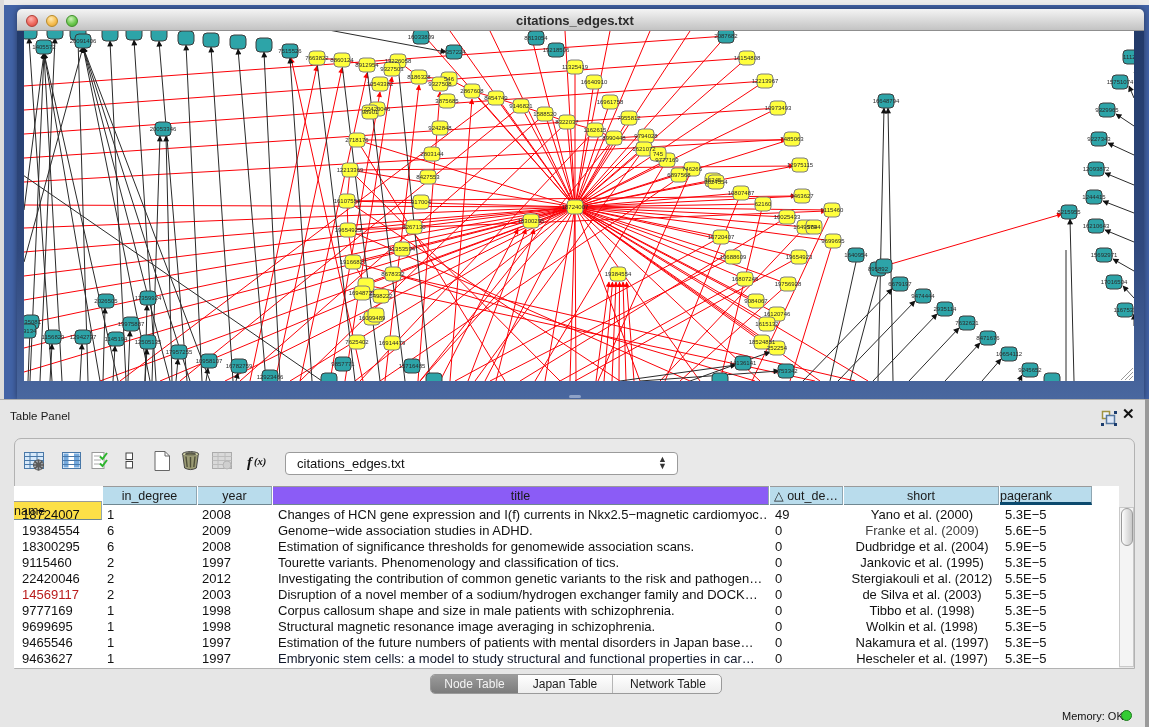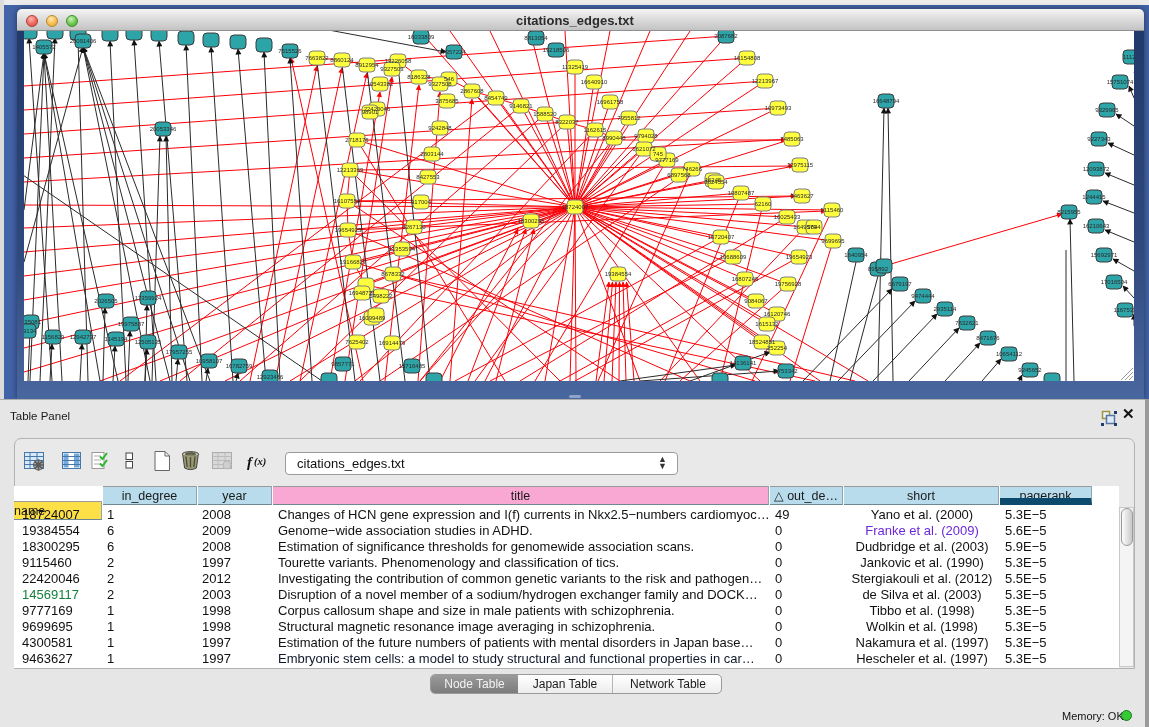--- a/index.html
+++ b/index.html
@@ -561,81 +561,81 @@
     <text x="234" y="15" font-family="Liberation Serif, serif" font-style="italic" font-weight="bold" font-size="10.5" fill="#111">(x)</text>
   </svg>
 
 <div class="abs" style="left:285px;top:452px;width:393px;height:23px;background:#fff;border:1px solid #9b9b9b;border-radius:4px;font-size:13px;line-height:21px;color:#111;padding-left:11px">citations_edges.txt</div>
 <div class="abs" style="left:658px;top:456px;font-size:9px;color:#333;line-height:7px">▲<br>▼</div>
 
 <div class="abs" style="left:14px;top:486px;width:1105px;height:182px;background:#fff"></div>
 <div style="position:absolute;left:14px;top:501px;width:88px;height:19px;background:#fde047;border-right:1px solid #8fa6b2;border-top:1px solid #9a9a9a;border-bottom:1px solid #6f8791;font-size:12.5px;text-align:left;line-height:19px;color:#1a1a1a;overflow:hidden">name</div>
 <div style="position:absolute;left:103px;top:486px;width:94px;height:19px;background:#b9dcec;border-right:1px solid #8fa6b2;border-top:1px solid #9a9a9a;border-bottom:1px solid #6f8791;font-size:12.5px;text-align:center;line-height:19px;color:#1a1a1a;overflow:hidden">in_degree</div>
 <div style="position:absolute;left:198px;top:486px;width:74px;height:19px;background:#b9dcec;border-right:1px solid #8fa6b2;border-top:1px solid #9a9a9a;border-bottom:1px solid #6f8791;font-size:12.5px;text-align:center;line-height:19px;color:#1a1a1a;overflow:hidden">year</div>
-<div style="position:absolute;left:273px;top:486px;width:496px;height:19px;background:#f9a8d4;border-right:1px solid #8fa6b2;border-top:1px solid #9a9a9a;border-bottom:1px solid #6f8791;font-size:12.5px;text-align:center;line-height:19px;color:#1a1a1a;overflow:hidden">title</div>
+<div style="position:absolute;left:273px;top:486px;width:496px;height:19px;background:#8b5cf6;border-right:1px solid #8fa6b2;border-top:1px solid #9a9a9a;border-bottom:1px solid #6f8791;font-size:12.5px;text-align:center;line-height:19px;color:#1a1a1a;overflow:hidden">title</div>
 <div style="position:absolute;left:770px;top:486px;width:73px;height:19px;background:#b9dcec;border-right:1px solid #8fa6b2;border-top:1px solid #9a9a9a;border-bottom:1px solid #6f8791;font-size:12.5px;text-align:center;line-height:19px;color:#1a1a1a;overflow:hidden">△ out_de…</div>
 <div style="position:absolute;left:844px;top:486px;width:155px;height:19px;background:#b9dcec;border-right:1px solid #8fa6b2;border-top:1px solid #9a9a9a;border-bottom:1px solid #6f8791;font-size:12.5px;text-align:center;line-height:19px;color:#1a1a1a;overflow:hidden">short</div>
-<div style="position:absolute;left:1000px;top:486px;width:92px;height:19px;background:#b9dcec;border-right:1px solid #8fa6b2;border-top:1px solid #9a9a9a;border-bottom:7px solid #0c4a6e;font-size:12.5px;text-align:center;line-height:19px;color:#1a1a1a;overflow:hidden">pagerank</div>
+<div style="position:absolute;left:1000px;top:486px;width:92px;height:19px;background:#b9dcec;border-right:1px solid #8fa6b2;border-top:1px solid #9a9a9a;border-bottom:3px solid #0c4a6e;font-size:12.5px;text-align:left;line-height:19px;color:#1a1a1a;overflow:hidden">pagerank</div>
 <div style="position:absolute;left:22px;top:507px;width:79px;height:16px;font-size:13px;line-height:16px;color:#111;overflow:hidden;white-space:nowrap">18724007</div>
 <div style="position:absolute;left:107px;top:507px;width:89px;height:16px;font-size:13px;line-height:16px;color:#111;overflow:hidden;white-space:nowrap">1</div>
 <div style="position:absolute;left:202px;top:507px;width:69px;height:16px;font-size:13px;line-height:16px;color:#111;overflow:hidden;white-space:nowrap">2008</div>
-<div style="position:absolute;left:278px;top:507px;width:490px;height:16px;font-size:13px;line-height:16px;color:#111;overflow:hidden;white-space:nowrap">Changes of HCN gene expression and I(f) currents in Nkx2.5−numbers cardiomyoc…</div>
+<div style="position:absolute;left:278px;top:507px;width:490px;height:16px;font-size:13px;line-height:16px;color:#111;overflow:hidden;white-space:nowrap">Changes of HCN gene expression and I(f) currents in Nkx2.5−magnetic cardiomyoc…</div>
 <div style="position:absolute;left:775px;top:507px;width:67px;height:16px;font-size:13px;line-height:16px;color:#111;overflow:hidden;white-space:nowrap">49</div>
 <div style="position:absolute;left:844px;top:507px;width:156px;height:16px;font-size:13px;line-height:16px;color:#111;text-align:center;overflow:hidden;white-space:nowrap">Yano et al. (2000)</div>
 <div style="position:absolute;left:1005px;top:507px;width:86px;height:16px;font-size:13px;line-height:16px;color:#111;overflow:hidden;white-space:nowrap">5.3E−5</div>
 <div style="position:absolute;left:22px;top:523px;width:79px;height:16px;font-size:13px;line-height:16px;color:#111;overflow:hidden;white-space:nowrap">19384554</div>
 <div style="position:absolute;left:107px;top:523px;width:89px;height:16px;font-size:13px;line-height:16px;color:#111;overflow:hidden;white-space:nowrap">6</div>
 <div style="position:absolute;left:202px;top:523px;width:69px;height:16px;font-size:13px;line-height:16px;color:#111;overflow:hidden;white-space:nowrap">2009</div>
 <div style="position:absolute;left:278px;top:523px;width:490px;height:16px;font-size:13px;line-height:16px;color:#111;overflow:hidden;white-space:nowrap">Genome−wide association studies in ADHD.</div>
 <div style="position:absolute;left:775px;top:523px;width:67px;height:16px;font-size:13px;line-height:16px;color:#111;overflow:hidden;white-space:nowrap">0</div>
-<div style="position:absolute;left:844px;top:523px;width:156px;height:16px;font-size:13px;line-height:16px;color:#6d28d9;text-align:center;overflow:hidden;white-space:nowrap">Franke et al. (2009)</div>
+<div style="position:absolute;left:844px;top:523px;width:156px;height:16px;font-size:13px;line-height:16px;color:#404040;text-align:center;overflow:hidden;white-space:nowrap">Franke et al. (2009)</div>
 <div style="position:absolute;left:1005px;top:523px;width:86px;height:16px;font-size:13px;line-height:16px;color:#111;overflow:hidden;white-space:nowrap">5.6E−5</div>
 <div style="position:absolute;left:22px;top:539px;width:79px;height:16px;font-size:13px;line-height:16px;color:#111;overflow:hidden;white-space:nowrap">18300295</div>
 <div style="position:absolute;left:107px;top:539px;width:89px;height:16px;font-size:13px;line-height:16px;color:#111;overflow:hidden;white-space:nowrap">6</div>
 <div style="position:absolute;left:202px;top:539px;width:69px;height:16px;font-size:13px;line-height:16px;color:#111;overflow:hidden;white-space:nowrap">2008</div>
 <div style="position:absolute;left:278px;top:539px;width:490px;height:16px;font-size:13px;line-height:16px;color:#111;overflow:hidden;white-space:nowrap">Estimation of significance thresholds for genomewide association scans.</div>
 <div style="position:absolute;left:775px;top:539px;width:67px;height:16px;font-size:13px;line-height:16px;color:#111;overflow:hidden;white-space:nowrap">0</div>
-<div style="position:absolute;left:844px;top:539px;width:156px;height:16px;font-size:13px;line-height:16px;color:#111;text-align:center;overflow:hidden;white-space:nowrap">Dudbridge et al. (2003)</div>
+<div style="position:absolute;left:844px;top:539px;width:156px;height:16px;font-size:13px;line-height:16px;color:#111;text-align:center;overflow:hidden;white-space:nowrap">Dudbridge et al. (2004)</div>
 <div style="position:absolute;left:1005px;top:539px;width:86px;height:16px;font-size:13px;line-height:16px;color:#111;overflow:hidden;white-space:nowrap">5.9E−5</div>
 <div style="position:absolute;left:22px;top:555px;width:79px;height:16px;font-size:13px;line-height:16px;color:#111;overflow:hidden;white-space:nowrap">9115460</div>
 <div style="position:absolute;left:107px;top:555px;width:89px;height:16px;font-size:13px;line-height:16px;color:#111;overflow:hidden;white-space:nowrap">2</div>
 <div style="position:absolute;left:202px;top:555px;width:69px;height:16px;font-size:13px;line-height:16px;color:#111;overflow:hidden;white-space:nowrap">1997</div>
 <div style="position:absolute;left:278px;top:555px;width:490px;height:16px;font-size:13px;line-height:16px;color:#111;overflow:hidden;white-space:nowrap">Tourette variants. Phenomenology and classification of tics.</div>
 <div style="position:absolute;left:775px;top:555px;width:67px;height:16px;font-size:13px;line-height:16px;color:#111;overflow:hidden;white-space:nowrap">0</div>
-<div style="position:absolute;left:844px;top:555px;width:156px;height:16px;font-size:13px;line-height:16px;color:#111;text-align:center;overflow:hidden;white-space:nowrap">Jankovic et al. (1990)</div>
+<div style="position:absolute;left:844px;top:555px;width:156px;height:16px;font-size:13px;line-height:16px;color:#111;text-align:center;overflow:hidden;white-space:nowrap">Jankovic et al. (1995)</div>
 <div style="position:absolute;left:1005px;top:555px;width:86px;height:16px;font-size:13px;line-height:16px;color:#111;overflow:hidden;white-space:nowrap">5.3E−5</div>
 <div style="position:absolute;left:22px;top:571px;width:79px;height:16px;font-size:13px;line-height:16px;color:#111;overflow:hidden;white-space:nowrap">22420046</div>
 <div style="position:absolute;left:107px;top:571px;width:89px;height:16px;font-size:13px;line-height:16px;color:#111;overflow:hidden;white-space:nowrap">2</div>
 <div style="position:absolute;left:202px;top:571px;width:69px;height:16px;font-size:13px;line-height:16px;color:#111;overflow:hidden;white-space:nowrap">2012</div>
 <div style="position:absolute;left:278px;top:571px;width:490px;height:16px;font-size:13px;line-height:16px;color:#111;overflow:hidden;white-space:nowrap">Investigating the contribution of common genetic variants to the risk and pathogen…</div>
 <div style="position:absolute;left:775px;top:571px;width:67px;height:16px;font-size:13px;line-height:16px;color:#111;overflow:hidden;white-space:nowrap">0</div>
 <div style="position:absolute;left:844px;top:571px;width:156px;height:16px;font-size:13px;line-height:16px;color:#111;text-align:center;overflow:hidden;white-space:nowrap">Stergiakouli et al. (2012)</div>
 <div style="position:absolute;left:1005px;top:571px;width:86px;height:16px;font-size:13px;line-height:16px;color:#111;overflow:hidden;white-space:nowrap">5.5E−5</div>
-<div style="position:absolute;left:22px;top:587px;width:79px;height:16px;font-size:13px;line-height:16px;color:#15803d;overflow:hidden;white-space:nowrap">14569117</div>
+<div style="position:absolute;left:22px;top:587px;width:79px;height:16px;font-size:13px;line-height:16px;color:#b91c1c;overflow:hidden;white-space:nowrap">14569117</div>
 <div style="position:absolute;left:107px;top:587px;width:89px;height:16px;font-size:13px;line-height:16px;color:#111;overflow:hidden;white-space:nowrap">2</div>
 <div style="position:absolute;left:202px;top:587px;width:69px;height:16px;font-size:13px;line-height:16px;color:#111;overflow:hidden;white-space:nowrap">2003</div>
 <div style="position:absolute;left:278px;top:587px;width:490px;height:16px;font-size:13px;line-height:16px;color:#111;overflow:hidden;white-space:nowrap">Disruption of a novel member of a sodium/hydrogen exchanger family and DOCK…</div>
 <div style="position:absolute;left:775px;top:587px;width:67px;height:16px;font-size:13px;line-height:16px;color:#111;overflow:hidden;white-space:nowrap">0</div>
 <div style="position:absolute;left:844px;top:587px;width:156px;height:16px;font-size:13px;line-height:16px;color:#111;text-align:center;overflow:hidden;white-space:nowrap">de Silva et al. (2003)</div>
 <div style="position:absolute;left:1005px;top:587px;width:86px;height:16px;font-size:13px;line-height:16px;color:#111;overflow:hidden;white-space:nowrap">5.3E−5</div>
 <div style="position:absolute;left:22px;top:603px;width:79px;height:16px;font-size:13px;line-height:16px;color:#111;overflow:hidden;white-space:nowrap">9777169</div>
 <div style="position:absolute;left:107px;top:603px;width:89px;height:16px;font-size:13px;line-height:16px;color:#111;overflow:hidden;white-space:nowrap">1</div>
 <div style="position:absolute;left:202px;top:603px;width:69px;height:16px;font-size:13px;line-height:16px;color:#111;overflow:hidden;white-space:nowrap">1998</div>
 <div style="position:absolute;left:278px;top:603px;width:490px;height:16px;font-size:13px;line-height:16px;color:#111;overflow:hidden;white-space:nowrap">Corpus callosum shape and size in male patients with schizophrenia.</div>
 <div style="position:absolute;left:775px;top:603px;width:67px;height:16px;font-size:13px;line-height:16px;color:#111;overflow:hidden;white-space:nowrap">0</div>
 <div style="position:absolute;left:844px;top:603px;width:156px;height:16px;font-size:13px;line-height:16px;color:#111;text-align:center;overflow:hidden;white-space:nowrap">Tibbo et al. (1998)</div>
 <div style="position:absolute;left:1005px;top:603px;width:86px;height:16px;font-size:13px;line-height:16px;color:#111;overflow:hidden;white-space:nowrap">5.3E−5</div>
 <div style="position:absolute;left:22px;top:619px;width:79px;height:16px;font-size:13px;line-height:16px;color:#111;overflow:hidden;white-space:nowrap">9699695</div>
 <div style="position:absolute;left:107px;top:619px;width:89px;height:16px;font-size:13px;line-height:16px;color:#111;overflow:hidden;white-space:nowrap">1</div>
 <div style="position:absolute;left:202px;top:619px;width:69px;height:16px;font-size:13px;line-height:16px;color:#111;overflow:hidden;white-space:nowrap">1998</div>
 <div style="position:absolute;left:278px;top:619px;width:490px;height:16px;font-size:13px;line-height:16px;color:#111;overflow:hidden;white-space:nowrap">Structural magnetic resonance image averaging in schizophrenia.</div>
 <div style="position:absolute;left:775px;top:619px;width:67px;height:16px;font-size:13px;line-height:16px;color:#111;overflow:hidden;white-space:nowrap">0</div>
 <div style="position:absolute;left:844px;top:619px;width:156px;height:16px;font-size:13px;line-height:16px;color:#111;text-align:center;overflow:hidden;white-space:nowrap">Wolkin et al. (1998)</div>
 <div style="position:absolute;left:1005px;top:619px;width:86px;height:16px;font-size:13px;line-height:16px;color:#111;overflow:hidden;white-space:nowrap">5.3E−5</div>
-<div style="position:absolute;left:22px;top:635px;width:79px;height:16px;font-size:13px;line-height:16px;color:#111;overflow:hidden;white-space:nowrap">4300581</div>
+<div style="position:absolute;left:22px;top:635px;width:79px;height:16px;font-size:13px;line-height:16px;color:#111;overflow:hidden;white-space:nowrap">9465546</div>
 <div style="position:absolute;left:107px;top:635px;width:89px;height:16px;font-size:13px;line-height:16px;color:#111;overflow:hidden;white-space:nowrap">1</div>
 <div style="position:absolute;left:202px;top:635px;width:69px;height:16px;font-size:13px;line-height:16px;color:#111;overflow:hidden;white-space:nowrap">1997</div>
 <div style="position:absolute;left:278px;top:635px;width:490px;height:16px;font-size:13px;line-height:16px;color:#111;overflow:hidden;white-space:nowrap">Estimation of the future numbers of patients with mental disorders in Japan base…</div>
 <div style="position:absolute;left:775px;top:635px;width:67px;height:16px;font-size:13px;line-height:16px;color:#111;overflow:hidden;white-space:nowrap">0</div>
 <div style="position:absolute;left:844px;top:635px;width:156px;height:16px;font-size:13px;line-height:16px;color:#111;text-align:center;overflow:hidden;white-space:nowrap">Nakamura et al. (1997)</div>
 <div style="position:absolute;left:1005px;top:635px;width:86px;height:16px;font-size:13px;line-height:16px;color:#111;overflow:hidden;white-space:nowrap">5.3E−5</div>
 <div style="position:absolute;left:22px;top:651px;width:79px;height:16px;font-size:13px;line-height:16px;color:#111;overflow:hidden;white-space:nowrap">9463627</div>
 <div style="position:absolute;left:107px;top:651px;width:89px;height:16px;font-size:13px;line-height:16px;color:#111;overflow:hidden;white-space:nowrap">1</div>
 <div style="position:absolute;left:202px;top:651px;width:69px;height:16px;font-size:13px;line-height:16px;color:#111;overflow:hidden;white-space:nowrap">1997</div>
 <div style="position:absolute;left:278px;top:651px;width:490px;height:16px;font-size:13px;line-height:16px;color:#0f172a;overflow:hidden;white-space:nowrap">Embryonic stem cells: a model to study structural and functional properties in car…</div>

